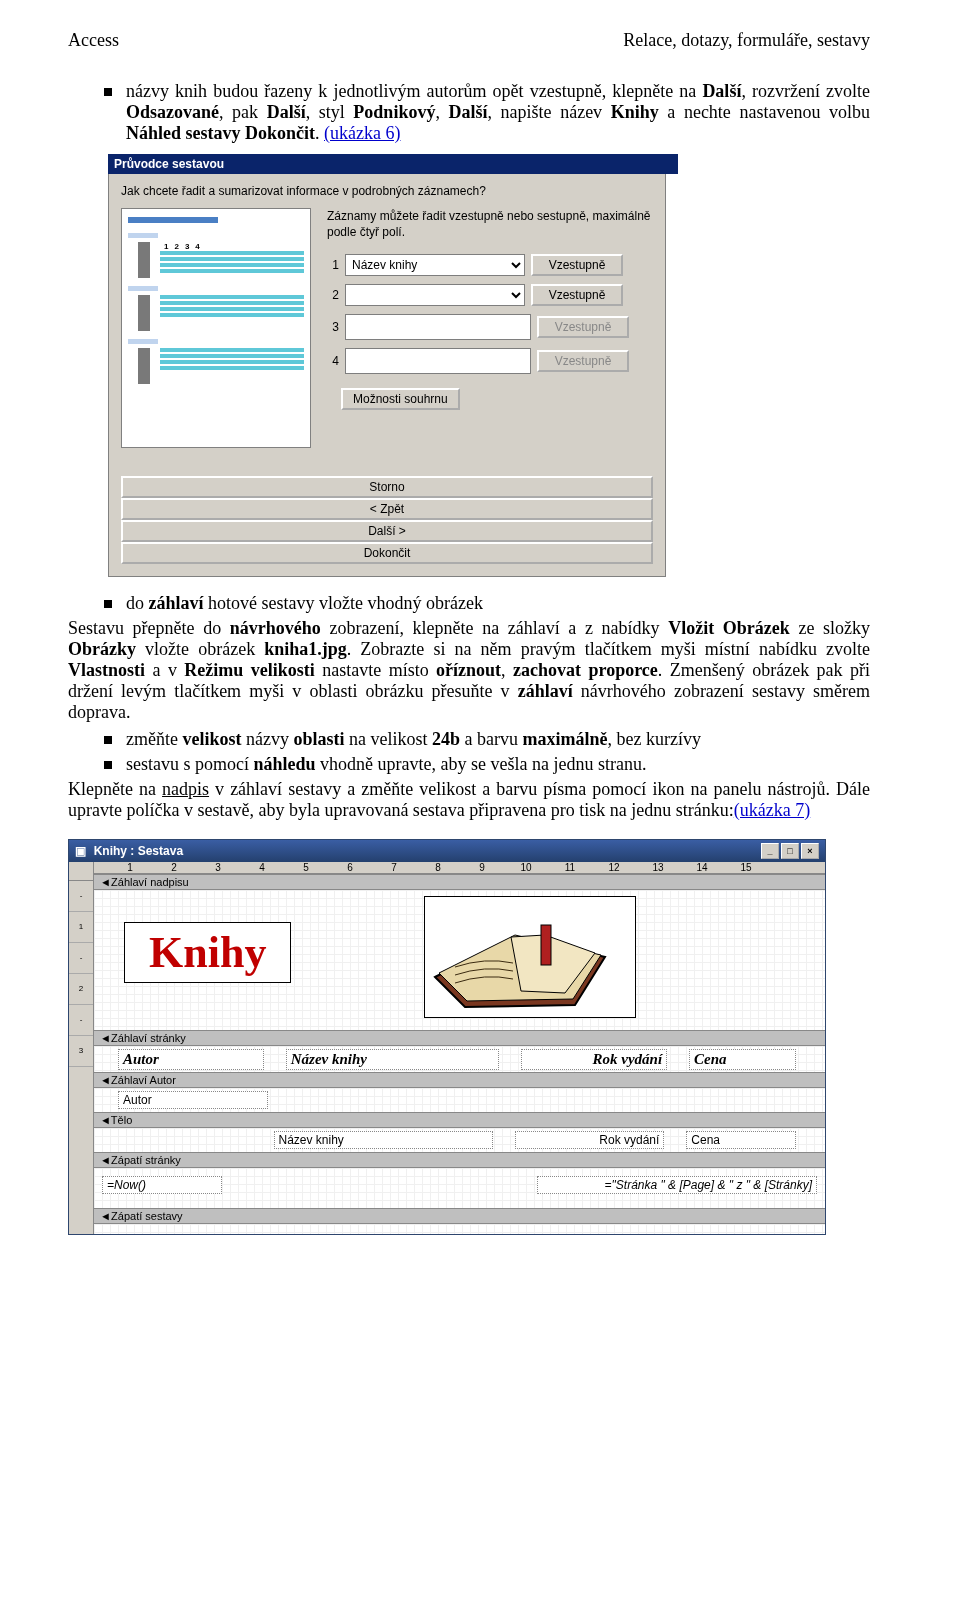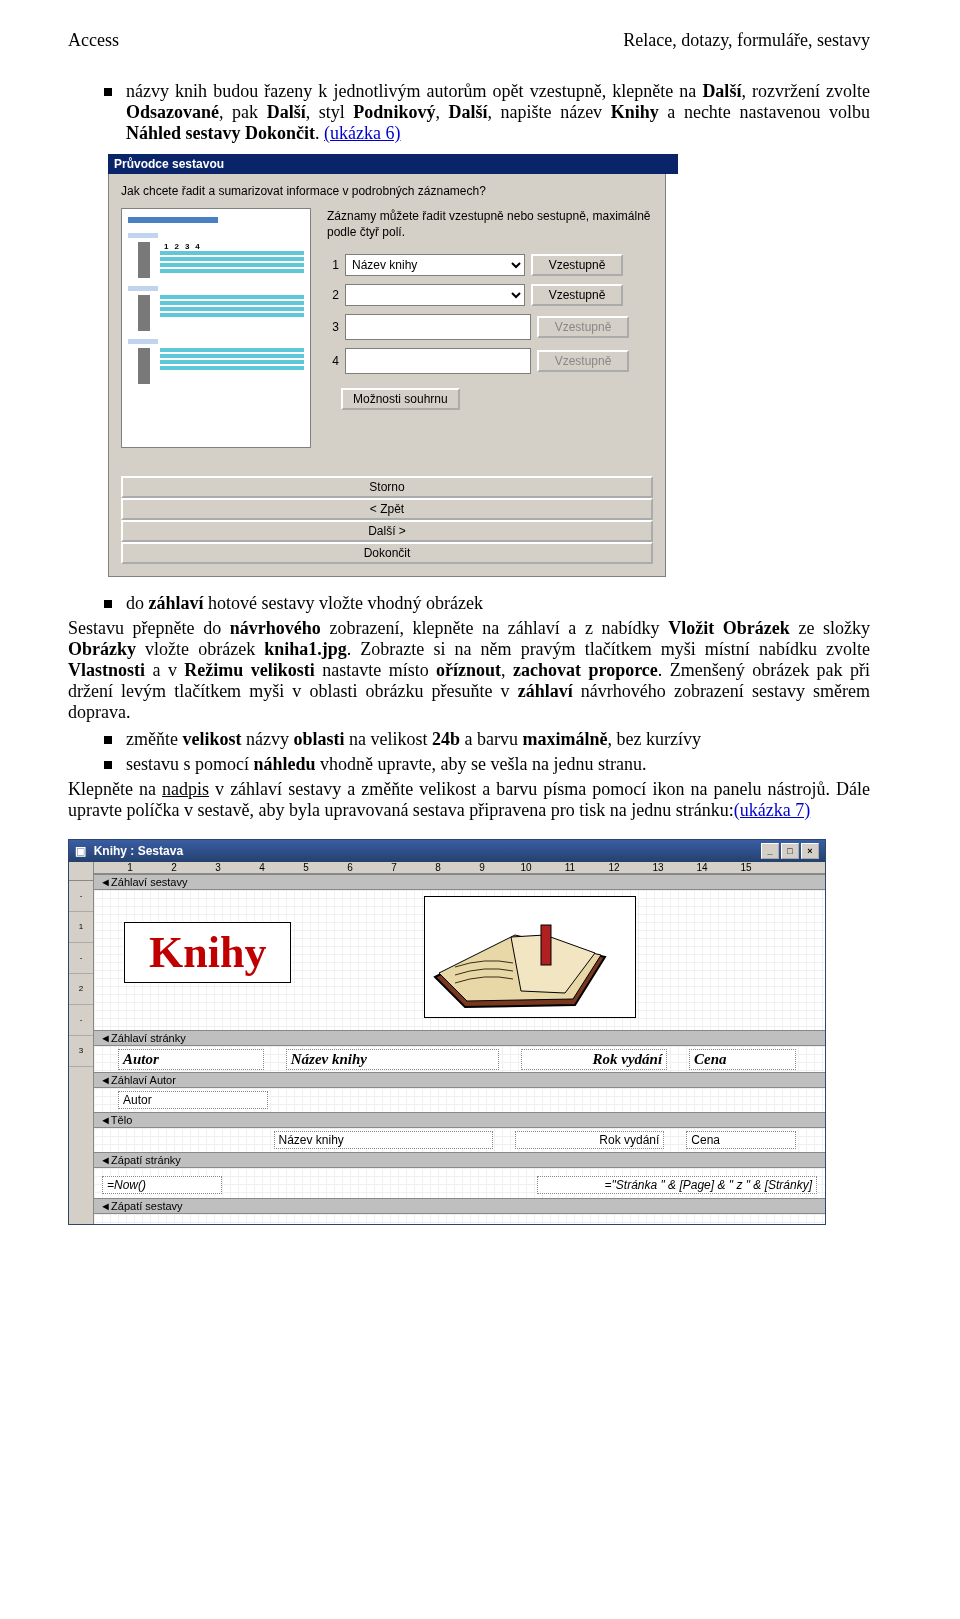--- a/index.html
+++ b/index.html
@@ -377,21 +377,21 @@
 
         <div class="rpt-content">
 
           <div class="rpt-hruler">
             <span style="display:inline-block;width:10px"></span>
             <span class="rulenum">1</span><span class="rulenum">2</span><span class="rulenum">3</span><span class="rulenum">4</span><span class="rulenum">5</span><span class="rulenum">6</span><span class="rulenum">7</span><span class="rulenum">8</span><span class="rulenum">9</span><span class="rulenum">10</span><span class="rulenum">11</span><span class="rulenum">12</span><span class="rulenum">13</span><span class="rulenum">14</span><span class="rulenum">15</span>
           </div>
 
           <div class="section-hdr">
             <span class="arrow">◄</span>
-            <span>Záhlaví sestavy</span>
+            <span>Záhlaví nadpisu</span>
           </div>
           <div class="section-body grid-bg" style="height:140px;">
             <div class="knihy-title">Knihy</div>
             <div class="book-pic">
               
               <svg viewBox="0 0 210 120" width="210" height="120">
                 <polygon points="10,80 90,40 180,60 150,108 40,110" fill="#7a3720" stroke="#000" stroke-width="2"></polygon>
                 <polygon points="14,76 90,38 176,58 148,102 42,104" fill="#e8d8a8" stroke="#000" stroke-width="1"></polygon>
                 <polygon points="86,40 120,38 170,56 140,96 96,94" fill="#f2e6c2" stroke="#000" stroke-width="1"></polygon>
                 <path d="M30 70 Q60 60 88 66 M30 78 Q60 68 88 74 M30 86 Q60 76 88 82" stroke="#3a2a10" stroke-width="1" fill="none"></path>
@@ -433,21 +433,21 @@
               <div class="cell c2">Název knihy</div>
               <div class="cell c3">Rok vydání</div>
               <div class="cell c4">Cena</div>
             </div>
           </div>
 
           <div class="section-hdr">
             <span class="arrow">◄</span>
             <span>Zápatí stránky</span>
           </div>
-          <div class="section-body grid-bg" style="height:30px;">
+          <div class="section-body grid-bg" style="height:40px;">
             <div class="footer-exp" style="left:8px;top:8px;width:110px;">=Now()</div>
             <div class="footer-exp" style="right:8px;top:8px;width:270px;text-align:right;">="Stránka " &amp; [Page] &amp; " z " &amp; [Stránky]</div>
           </div>
 
           <div class="section-hdr">
             <span class="arrow">◄</span>
             <span>Zápatí sestavy</span>
           </div>
           <div class="section-body grid-bg" style="height:10px;"></div>
         </div>

